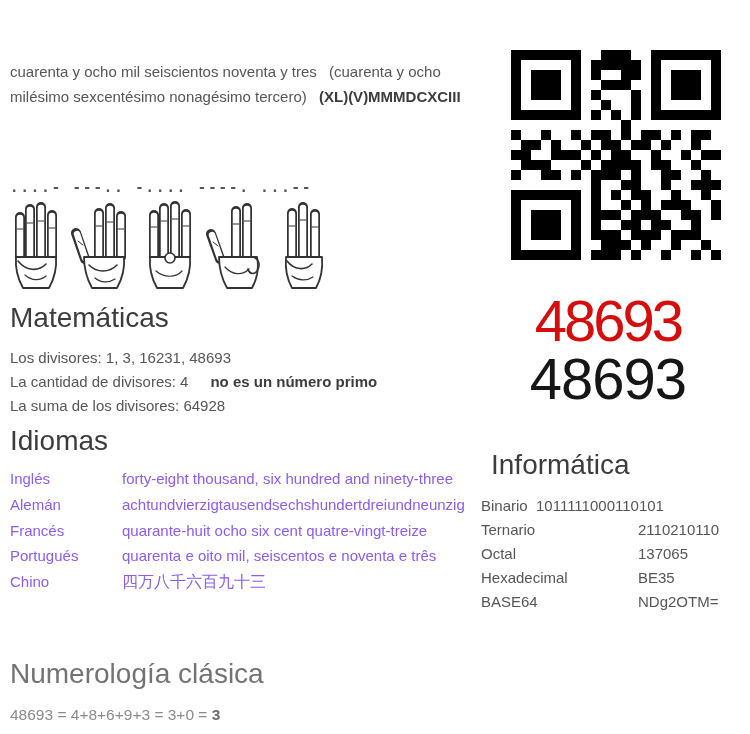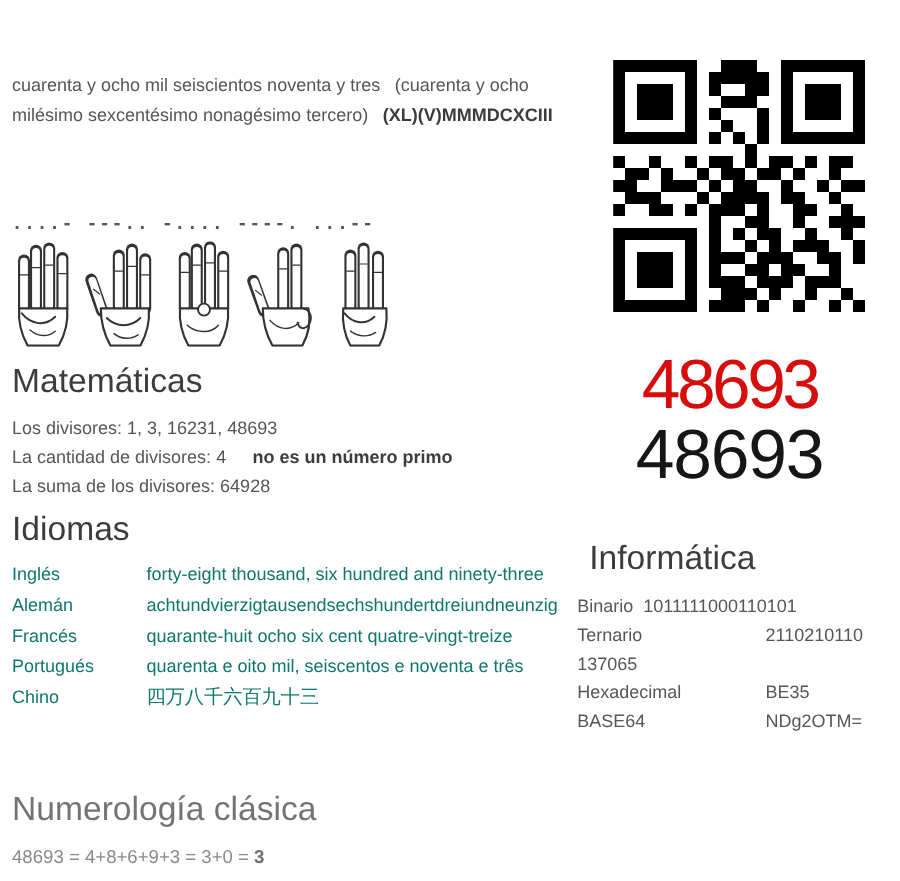--- a/index.html
+++ b/index.html
@@ -10,21 +10,21 @@
   .h2{font-size:28px;color:#3c3c3c;}
   .h2.muted{color:#737373;}
   .desc{width:472px;font-size:15px;line-height:24.5px;color:#565656;}
   .desc .seg{margin-right:8px;}
   .desc b{color:#3c3c3c;}
   .morse{font-size:14px;font-weight:bold;letter-spacing:2px;color:#555;font-family:"DejaVu Sans Mono","Liberation Mono",monospace;}
   .hands{display:flex;gap:3px;}
   .hand{width:64px;height:88px;}
   .bodyline{font-size:15px;line-height:24.2px;color:#565656;}
   .bodyline b{color:#3c3c3c;margin-left:22px;}
-  table.lang{border-collapse:collapse;font-size:15px;color:#0f766e;}
+  table.lang{border-collapse:collapse;font-size:15px;color:#8b5cf6;}
   table.lang td{padding:0;vertical-align:middle;line-height:25.8px;}
   td.lbl{width:112px;}
   td.val{width:348px;overflow-wrap:break-word;word-break:break-word;}
   .cjk{font-size:16px;}
   .bignum{width:250px;text-align:center;font-size:58px;line-height:58px;}
   .bignum.red{letter-spacing:-3px;}
   .bignum.blk{color:#161616;letter-spacing:-1px;}
   .info-row{display:flex;font-size:15px;line-height:24px;color:#565656;}
   .info-label{width:157px;flex:none;}
   .info-row:first-child .info-label{width:55px;}
@@ -453,20 +453,21 @@
   <div class="abs" style="left:481px;top:494px;width:252px;">
     <div class="info-row">
       <span class="info-label">Binario</span>
       <span class="info-value">1011111000110101</span>
     </div>
     <div class="info-row">
       <span class="info-label">Ternario</span>
       <span class="info-value">2110210110</span>
     </div>
     <div class="info-row">
+      <span class="info-label">Octal</span>
       <span class="info-value">137065</span>
     </div>
     <div class="info-row">
       <span class="info-label">Hexadecimal</span>
       <span class="info-value">BE35</span>
     </div>
     <div class="info-row">
       <span class="info-label">BASE64</span>
       <span class="info-value">NDg2OTM=</span>
     </div>

